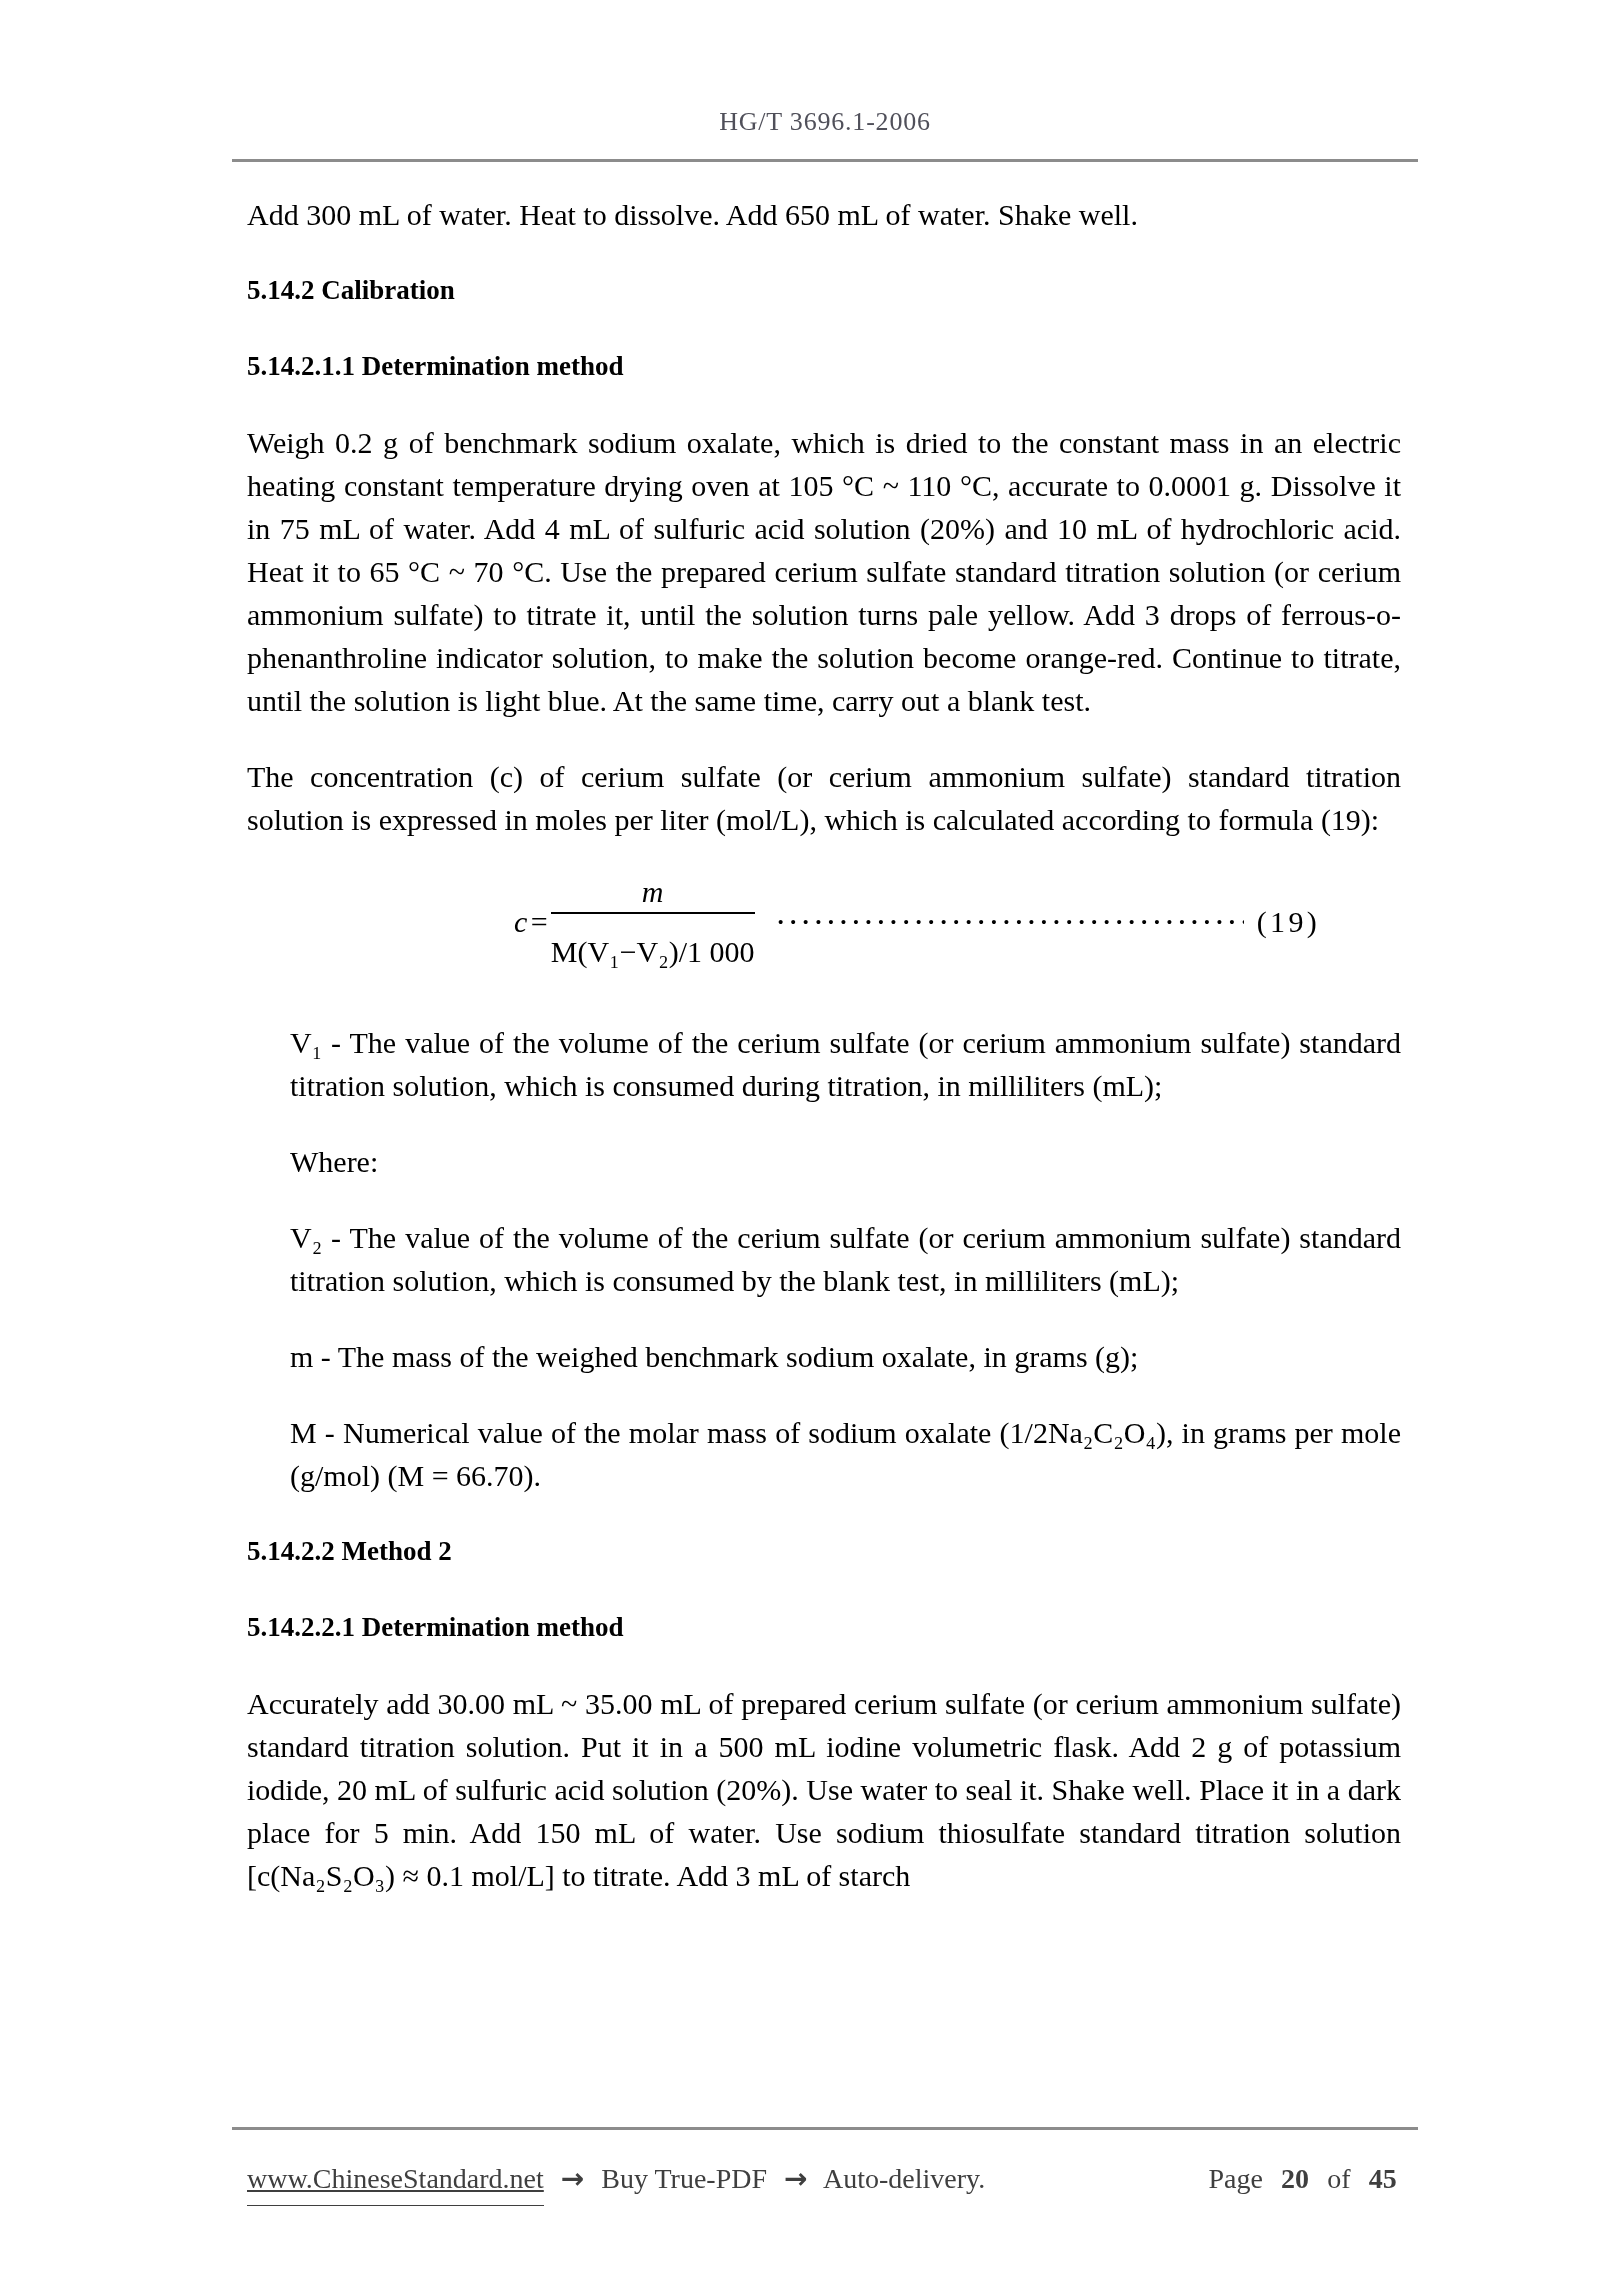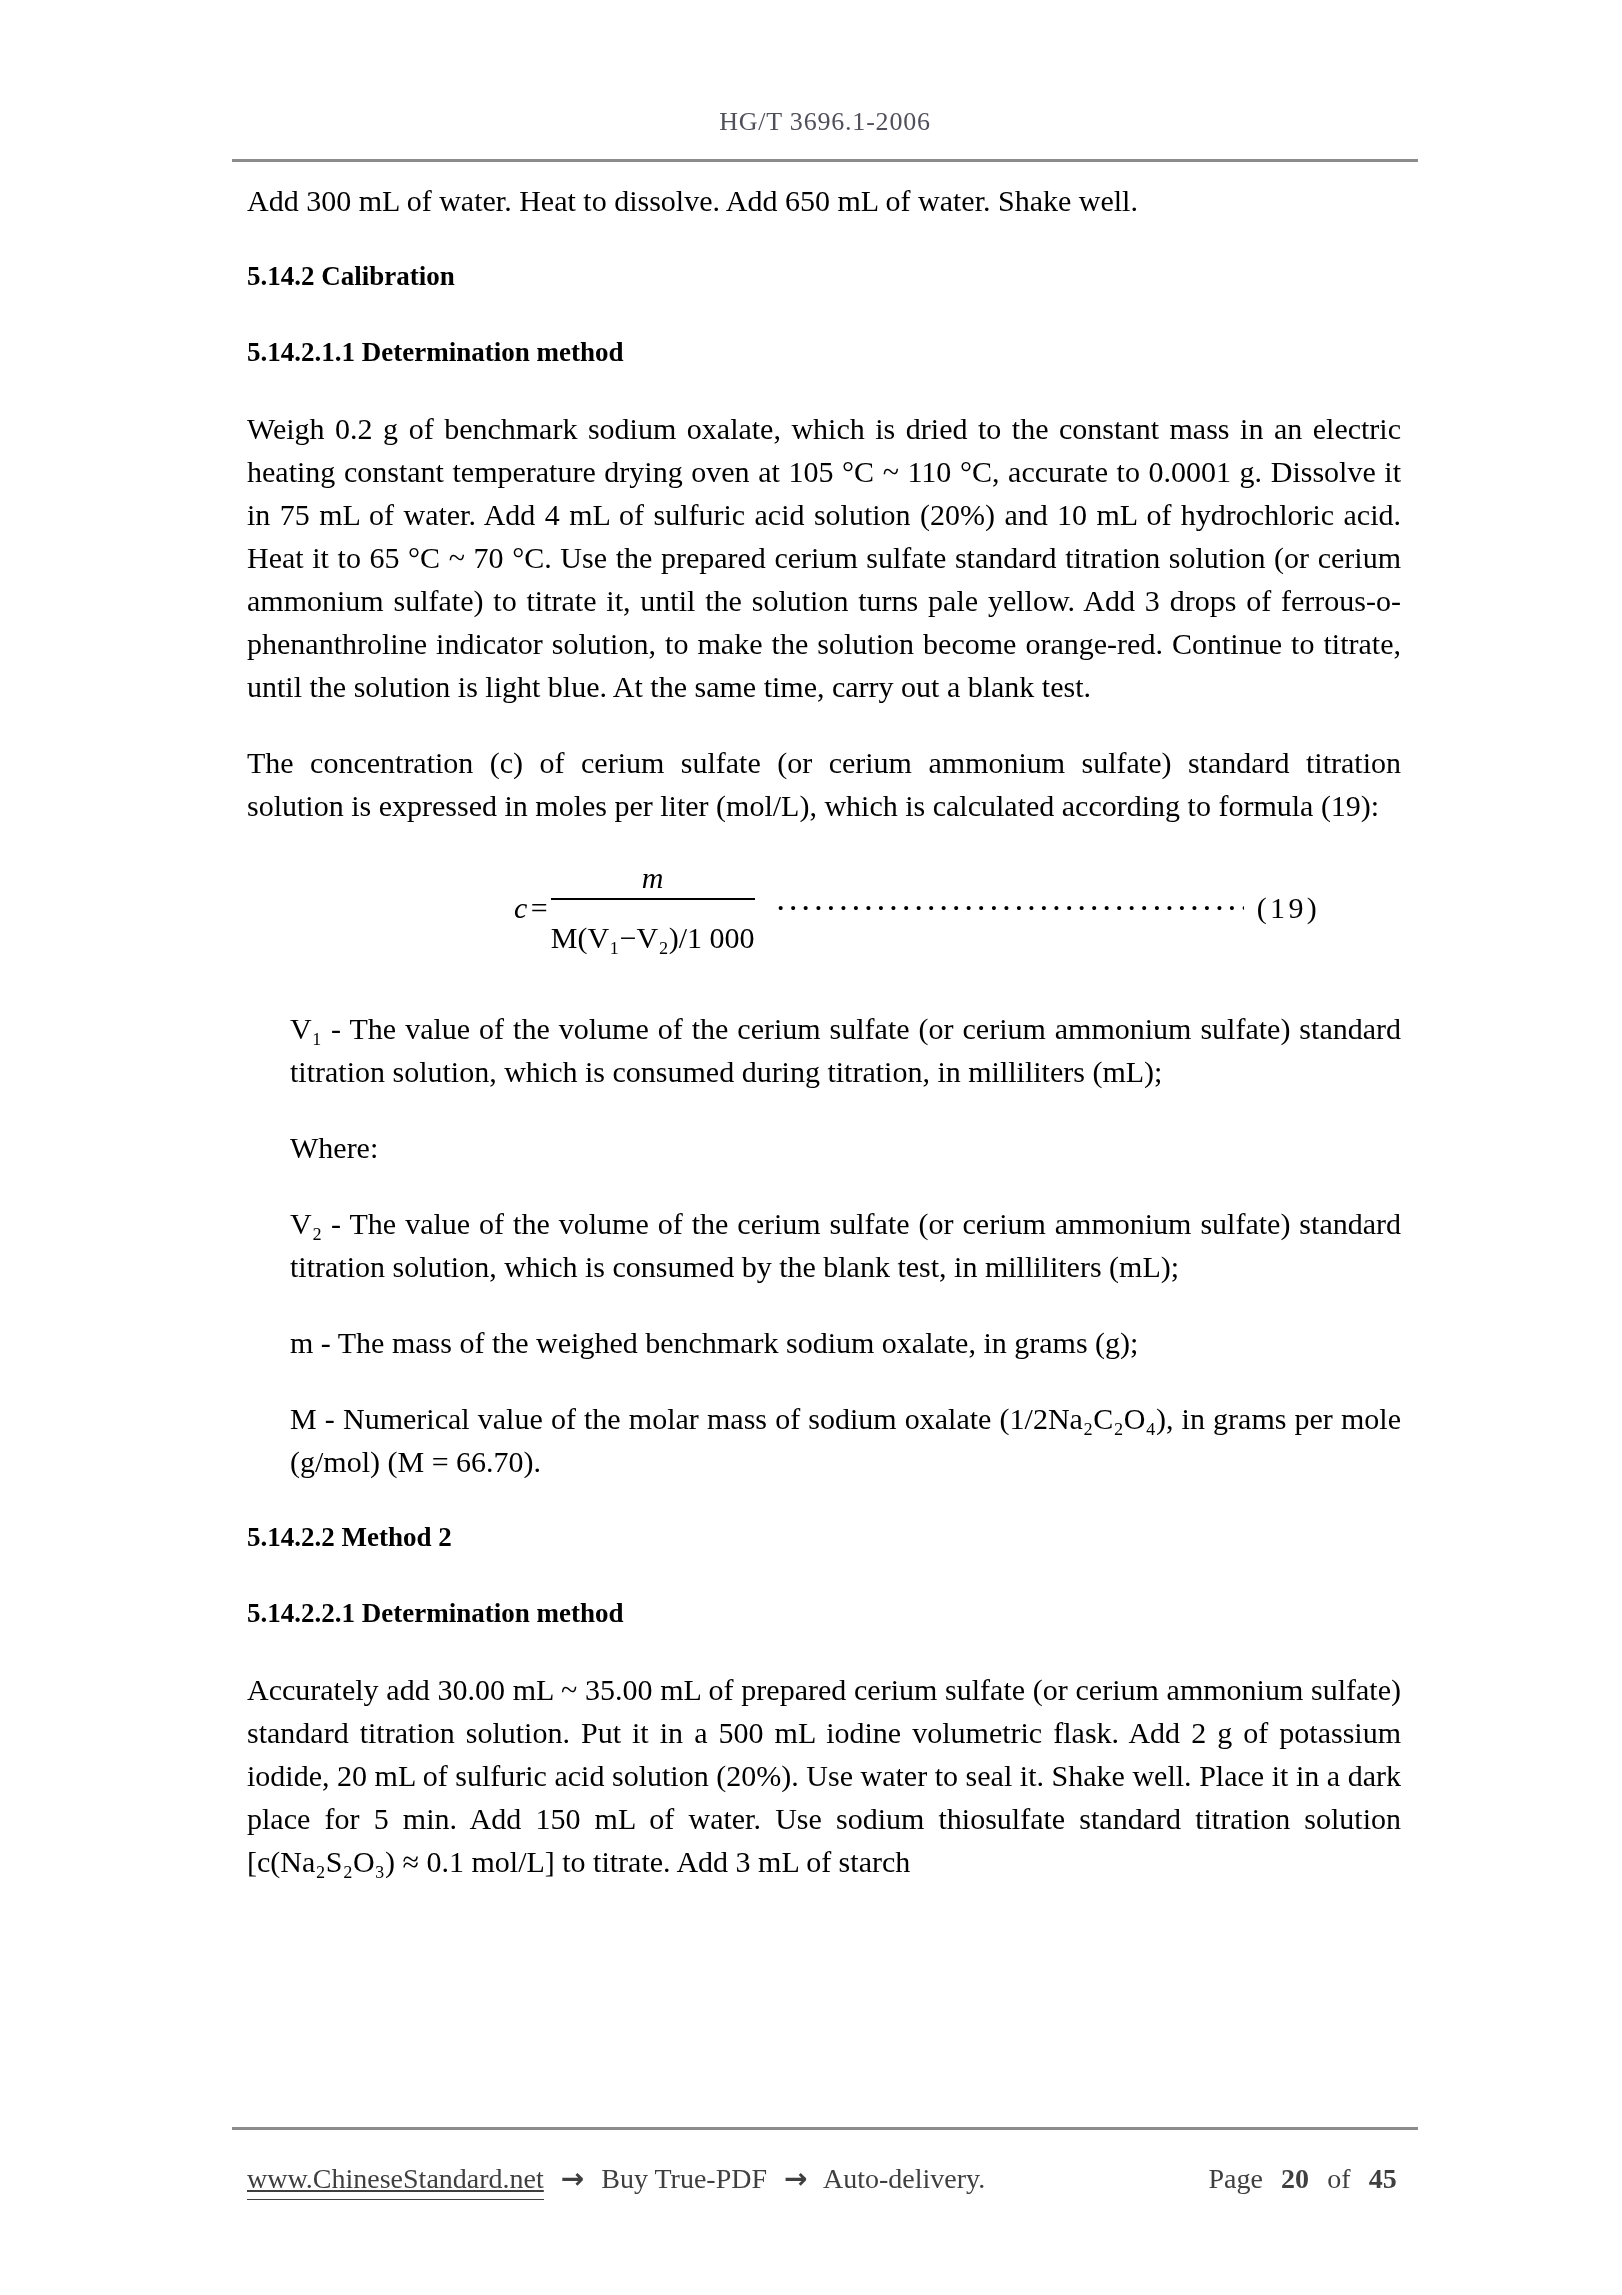--- a/index.html
+++ b/index.html
@@ -13,21 +13,21 @@
   }
   .doc-header{
     position:absolute;top:105px;left:233px;width:1184px;
     text-align:center;font-size:26px;line-height:33px;
     color:#50505a;letter-spacing:0.8px;
   }
   .rule{position:absolute;left:232px;width:1186px;background:#8c8c8c;}
   .rule-top{top:159px;height:3.3px;}
   .rule-bottom{top:2127px;height:2.5px;}
   .main{
-    position:absolute;top:179px;left:247px;width:1154px;
+    position:absolute;top:193px;left:247px;width:1154px;
     font-size:30px;line-height:43px;
   }
   .para{margin:0 0 33px;text-align:justify;}
   .para.nojust{text-align:left;}
   .heading{margin:0 0 33px;font-size:27px;line-height:43px;font-weight:bold;}
   .indent{margin-left:43px;}
   .formula-row{
     display:flex;align-items:center;
     margin:16.7px 0 50px 267px;
     font-size:30px;line-height:38px;text-align:left;
@@ -43,21 +43,21 @@
   }
   .eqnum{letter-spacing:3.3px;white-space:nowrap;}
   .footer{
     position:absolute;top:2160px;left:247px;width:1154px;
     display:flex;justify-content:space-between;align-items:baseline;
     font-size:28px;line-height:38px;color:#3f3f3f;
   }
   .footer-left{white-space:nowrap;}
   .flink{
     text-decoration:underline;
-    border-bottom:1.7px solid #3f3f3f;padding-bottom:5px;
+    border-bottom:1.7px solid #3f3f3f;padding-bottom:11px;
     cursor:pointer;
   }
   .farrow{
     font-family:"DejaVu Sans","Liberation Sans",sans-serif;
     font-weight:bold;margin:0 10px;
   }
   .footer-right{white-space:nowrap;}
   .footer-right .pg-num{font-weight:bold;margin:0 4.2px;}
   .footer-right .pg-word{margin:0 7px;}
 </style>

